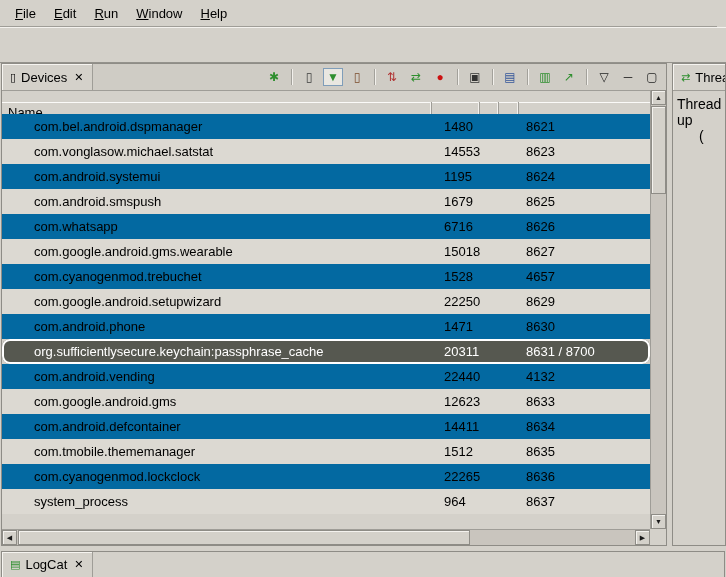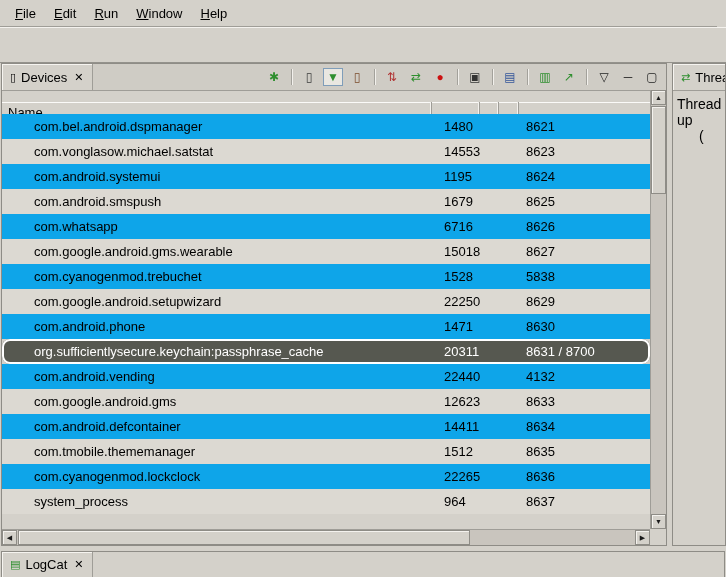--- a/index.html
+++ b/index.html
@@ -33,21 +33,21 @@
   .table-header{position:absolute;left:0;top:38px;right:16px;height:24px;background:#d4d1ca;
     box-shadow:inset 0 1px 0 #fbfaf8;border-bottom:1px solid #8e8c86;display:flex;box-sizing:border-box;}
   .hcell{border-right:1px solid #9f9d97;box-shadow:inset -1px 0 0 #f4f2ee;padding:3px 6px;box-sizing:border-box;}
   .hc-name{width:430px;}
   .hc-pid{width:48px;}
   .hc-s1{width:19px;}
   .hc-s2{width:20px;}
   .hc-port{flex:1;border-right:none;box-shadow:none;}
   .table-body{position:absolute;left:0;top:50px;right:16px;bottom:16px;overflow:hidden;background:#d4d1ca;}
   .row{height:25px;display:flex;align-items:center;box-sizing:border-box;}
-  .row.even{background:#0ea5e9;}
+  .row.even{background:#0369a1;}
   .row.odd{background:#dcd9d2;}
   .row.selected{color:#fff;outline:2px solid #ffffff;outline-offset:-2px;position:relative;z-index:2;border-radius:8px;}
   .cell{white-space:nowrap;overflow:hidden;box-sizing:border-box;}
   .cell-name{width:430px;padding-left:32px;}
   .cell-pid{width:48px;padding-left:12px;}
   .cell-s1{width:19px;}
   .cell-s2{width:20px;}
   .cell-port{flex:1;padding-left:7px;}
   
   .vscroll{position:absolute;top:26px;right:0;bottom:16px;width:16px;background:#c9c5be;
@@ -171,21 +171,21 @@
     <div class="cell cell-pid">15018</div>
     <div class="cell cell-s1"></div>
     <div class="cell cell-s2"></div>
     <div class="cell cell-port">8627</div>
   </div>
         <div class="row even">
     <div class="cell cell-name">com.cyanogenmod.trebuchet</div>
     <div class="cell cell-pid">1528</div>
     <div class="cell cell-s1"></div>
     <div class="cell cell-s2"></div>
-    <div class="cell cell-port">5838</div>
+    <div class="cell cell-port">4657</div>
   </div>
         <div class="row odd">
     <div class="cell cell-name">com.google.android.setupwizard</div>
     <div class="cell cell-pid">22250</div>
     <div class="cell cell-s1"></div>
     <div class="cell cell-s2"></div>
     <div class="cell cell-port">8629</div>
   </div>
         <div class="row even">
     <div class="cell cell-name">com.android.phone</div>

